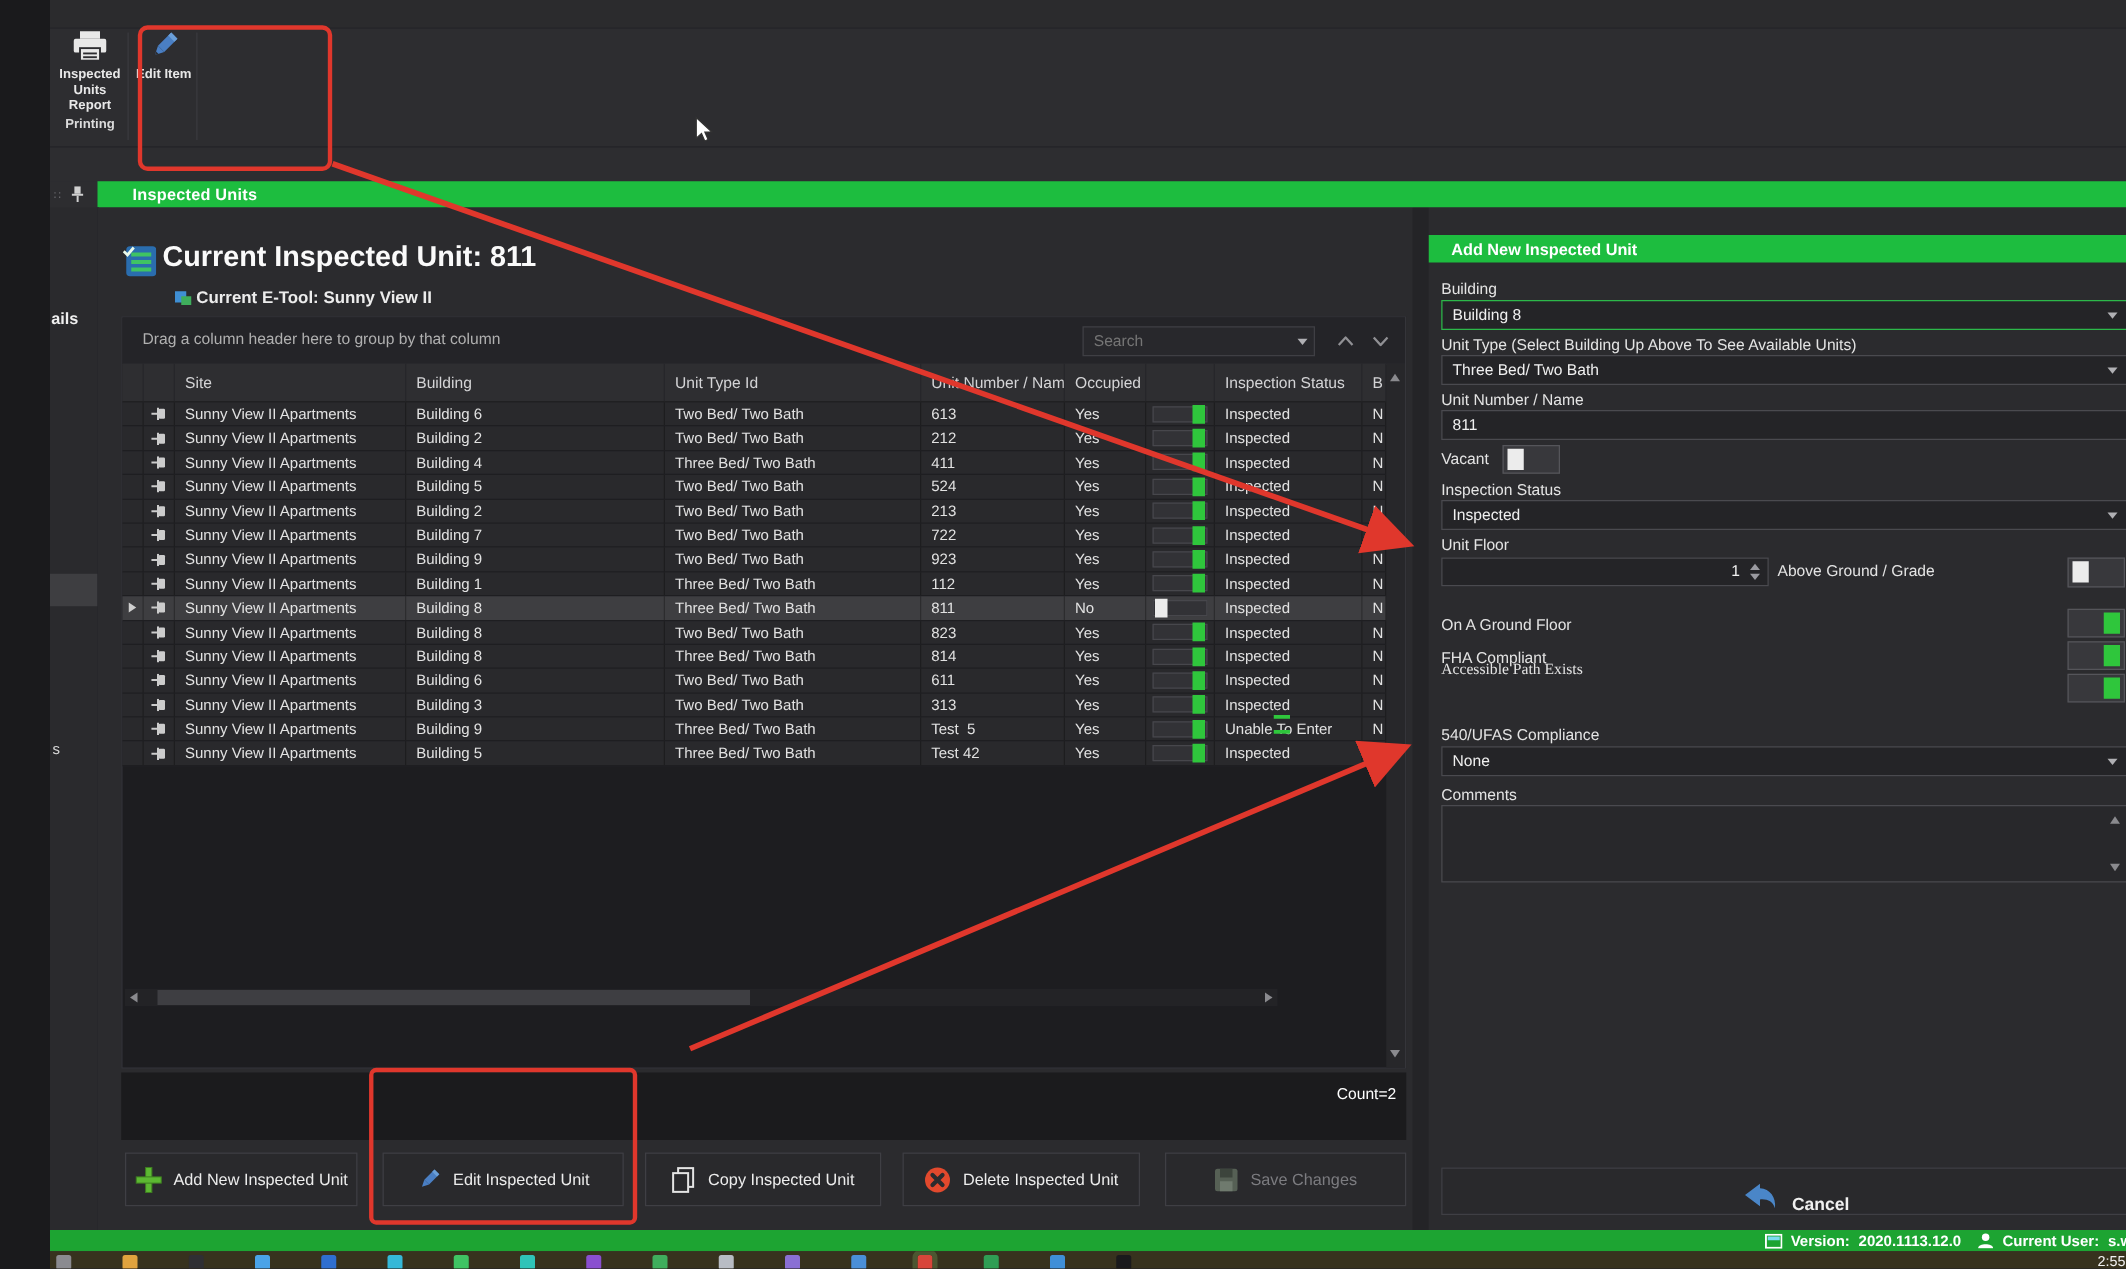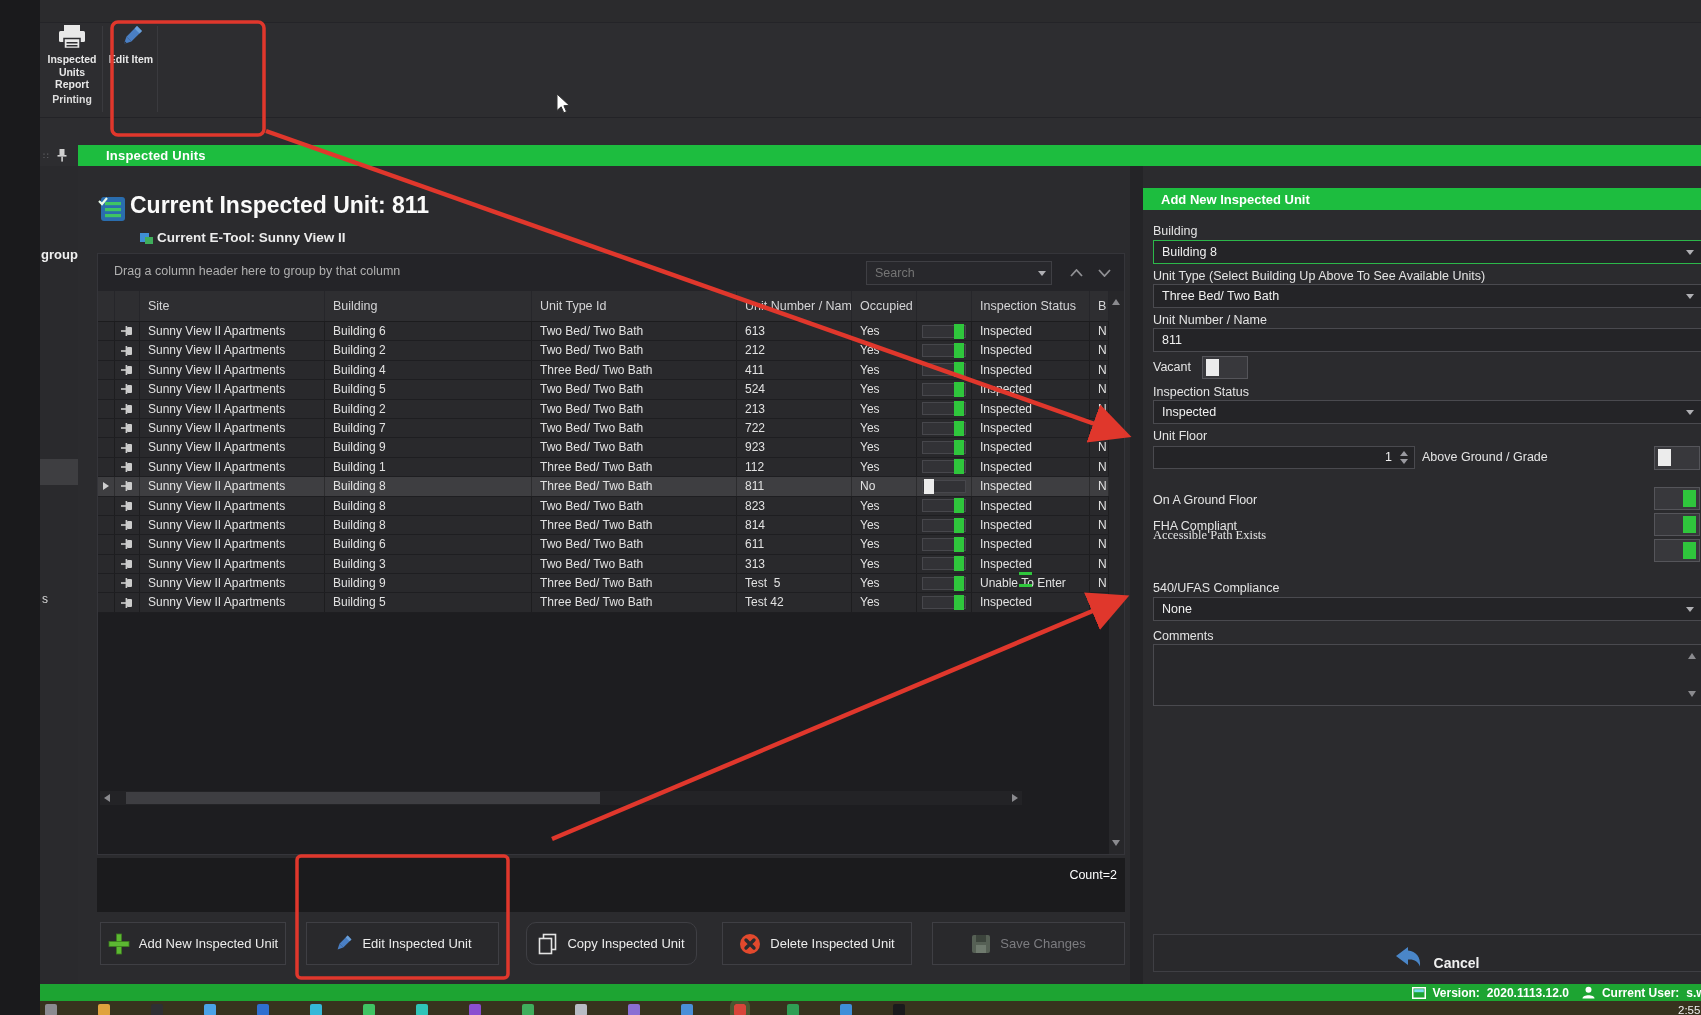--- a/index.html
+++ b/index.html
@@ -160,21 +160,21 @@
     <svg width="12" height="13" viewBox="0 0 12 13" style="margin-left:6px;">
       <rect x="3.5" y="0" width="5" height="6" fill="#d0d0d0"></rect>
       <rect x="1.5" y="6" width="9" height="1.6" fill="#d0d0d0"></rect>
       <rect x="5.3" y="7.6" width="1.6" height="5" fill="#d0d0d0"></rect>
     </svg>
   </div>
   <div class="abs greenbar">
     <span>Inspected Units</span>
   </div>
   <div class="abs leftstrip"></div>
-  <div class="abs lstxt1">group</div>
+  <div class="abs lstxt1">ails</div>
   <div class="abs lsblock"></div>
   <div class="abs lstxt2">s</div>
 
   <div class="abs mainpanel">
     <svg class="abs" style="left:20px;top:30px;" width="27" height="26" viewBox="0 0 27 26">
       <rect x="3" y="1" width="24" height="24" rx="3" fill="#2a6dae"></rect>
       <rect x="7" y="6" width="16" height="3.2" fill="#3fc463"></rect>
       <rect x="7" y="12" width="16" height="3.2" fill="#3fc463"></rect>
       <rect x="7" y="18" width="16" height="3.2" fill="#3fc463"></rect>
       <path d="M1 5 l3 3 5 -6" stroke="#eafaea" stroke-width="2.2" fill="none"></path>
@@ -549,21 +549,21 @@
     <div class="abtn" style="left:228px;width:193px;">
       <svg width="20" height="20" viewBox="0 0 26 26">
         <g transform="rotate(45 13 13)">
           <rect x="9.5" y="1" width="7" height="15" fill="#4a7fc4"></rect>
           <rect x="9.5" y="1" width="7" height="3.4" fill="#6a9fd8"></rect>
           <path d="M9.5 16 h7 l-3.5 7 z" fill="#4a7fc4"></path>
         </g>
       </svg>
       <span>Edit Inspected Unit</span>
     </div>
-    <div class="abtn" style="left:448px;width:171px;border-radius:10px;">
+    <div class="abtn" style="left:438px;width:189px;">
       <svg width="20" height="22" viewBox="0 0 20 22">
         <rect x="5.5" y="1.5" width="12" height="15" fill="none" stroke="#e4e4e4" stroke-width="1.6"></rect>
         <rect x="1.5" y="5.5" width="12" height="15" fill="#29292c" stroke="#e4e4e4" stroke-width="1.6"></rect>
       </svg>
       <span>Copy Inspected Unit</span>
     </div>
     <div class="abtn disabled" style="left:854px;width:193px;">
       <svg width="20" height="20" viewBox="0 0 20 20">
         <rect x="1" y="1" width="18" height="18" rx="2" fill="#566055"></rect>
         <rect x="5" y="1" width="10" height="7" fill="#3c443c"></rect>

